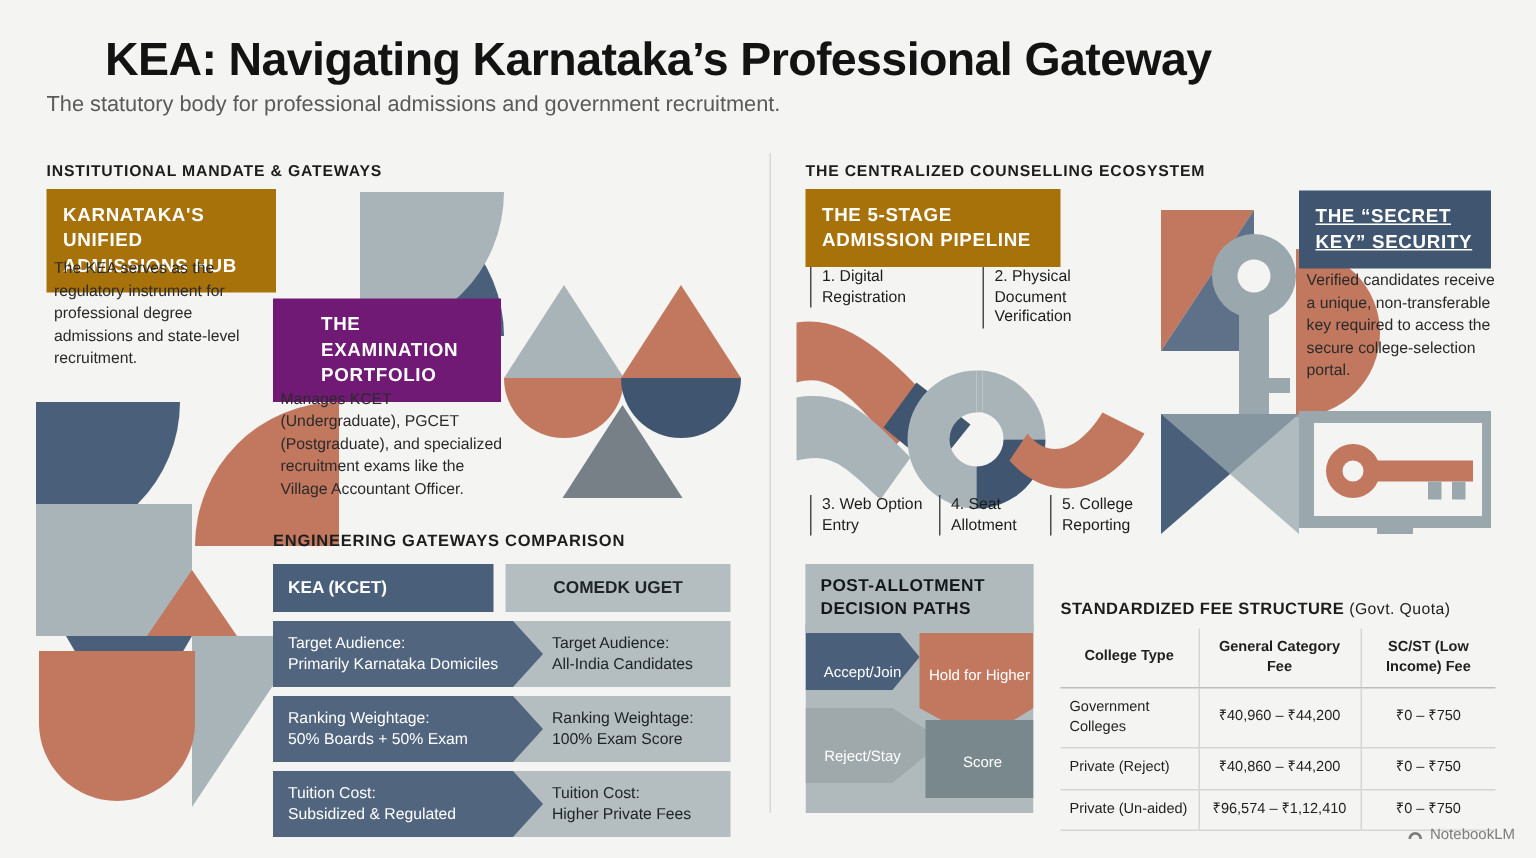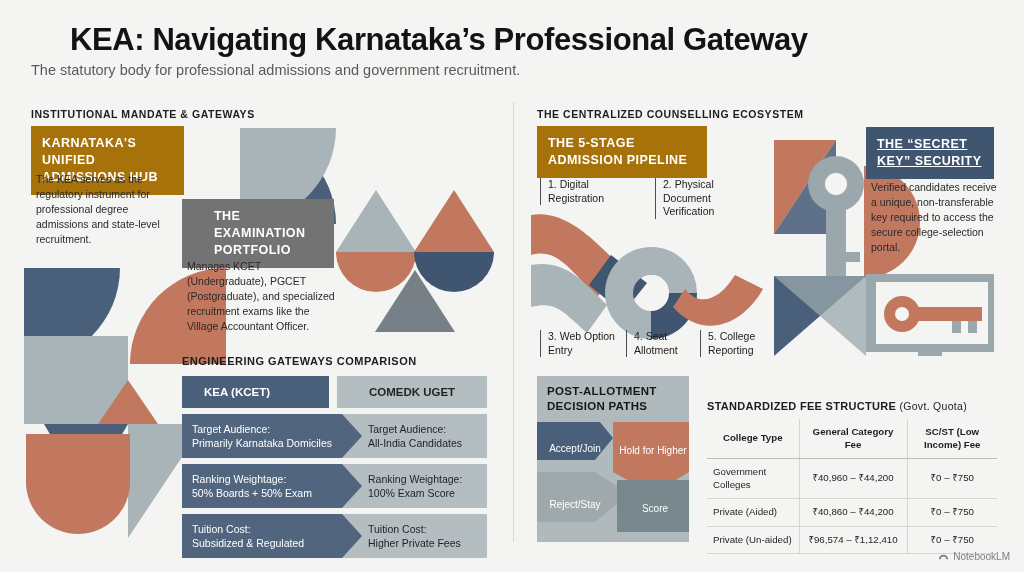--- a/index.html
+++ b/index.html
@@ -39,21 +39,21 @@
   #sec-left  { left: 31px;  top: 108px; }
   #sec-right { left: 537px; top: 108px; }
 
   
   .panel {
     position: absolute; color: #ffffff;
     font-size: 12.5px; font-weight: 700; letter-spacing: 0.45px;
     line-height: 17px; padding: 9px 11px;
   }
   .panel.ochre { background: #a8720b; }
-  .panel.grey  { background: #737373; padding-left: 32px; }
+  .panel.grey  { background: #701a75; padding-left: 32px; }
   .panel.navy  { background: #3f5570; }
 
   #panel-hub  { left: 31px;  top: 126px; width: 153px; }
   #panel-exam { left: 182px; top: 199px; width: 152px; }
   #panel-pipe { left: 537px; top: 126px; width: 170px; }
   #panel-key  { left: 866px; top: 127px; width: 128px; text-decoration: underline; }
 
   .body-text {
     position: absolute; font-size: 10.5px; line-height: 15px;
     color: #2a2a2a;
@@ -68,21 +68,21 @@
   
   #cmp-head {
     position: absolute; left: 182px; top: 355px;
     font-size: 11px; font-weight: 700; letter-spacing: 0.5px; color: #1d1d1d;
   }
   .cmp-wrap { position: absolute; left: 182px; top: 376px; width: 305px; }
   .cmp-head-row { position: relative; height: 32px; margin-bottom: 6px; }
   .cmp-head-row .left {
     position: absolute; left: 0; top: 0; width: 147px; height: 32px;
     background: #4a5f7a; color: #fff; font-size: 11.5px; font-weight: 700;
-    display: flex; align-items: center; padding-left: 22px;
+    display: flex; align-items: center; padding-left: 10px;
   }
   .cmp-head-row .right {
     position: absolute; left: 155px; top: 0; width: 150px; height: 32px;
     background: #b4bdc0; color: #1f2326; font-size: 11.5px; font-weight: 700;
     display: flex; align-items: center; justify-content: center;
   }
   .cmp-row { position: relative; height: 44px; margin-bottom: 6px; }
   .cmp-row .bg {
     position: absolute; left: 0; top: 0; width: 305px; height: 44px;
     background: #b4bdc0;
@@ -316,21 +316,21 @@
         <th>SC/ST (Low Income) Fee</th>
       </tr>
     </thead>
     <tbody>
       <tr>
         <td>Government Colleges</td>
         <td>₹40,960 – ₹44,200</td>
         <td>₹0 – ₹750</td>
       </tr>
       <tr>
-        <td>Private (Aided)</td>
+        <td>Private (Reject)</td>
         <td>₹40,860 – ₹44,200</td>
         <td>₹0 – ₹750</td>
       </tr>
       <tr>
         <td>Private (Un-aided)</td>
         <td>₹96,574 – ₹1,12,410</td>
         <td>₹0 – ₹750</td>
       </tr>
     </tbody>
   </table>

